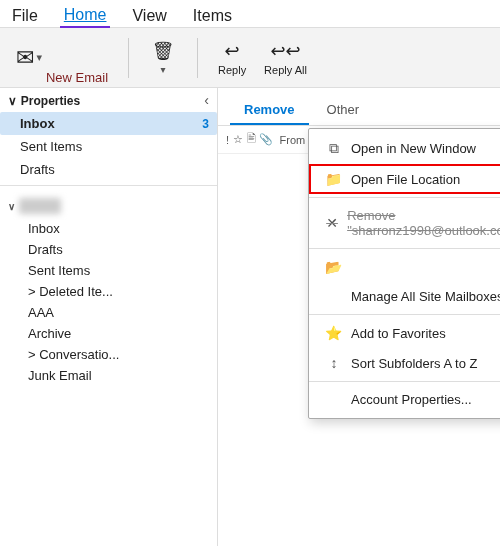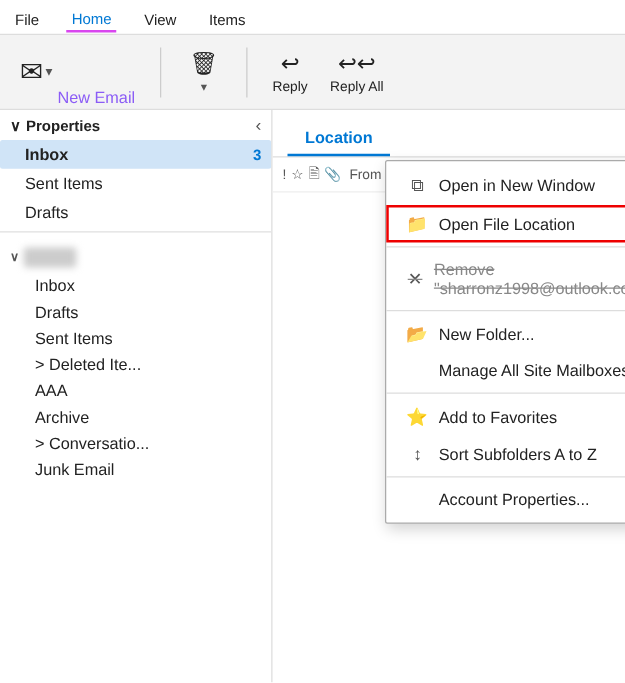--- a/index.html
+++ b/index.html
@@ -17,28 +17,29 @@
     .menu-bar {
       background: #fff;
       border-bottom: 1px solid #ddd;
       padding: 4px 8px 0 8px;
       display: flex;
       align-items: center;
       gap: 18px;
       height: 28px;
     }
     .menu-item {
-      font-size: 12px;
+      font-size: 16px;
       color: #222;
       cursor: pointer;
       padding: 2px 4px;
     }
     .menu-item.active {
       color: #0078d4;
-      border-bottom: 2px solid #d946ef;
+      border-bottom: 2px solid #6d28d9;
+      text-decoration: underline;
     }
 
     
     .ribbon {
       background: #f3f3f3;
       border-bottom: 1px solid #ddd;
       padding: 6px 8px;
       display: flex;
       align-items: center;
       gap: 8px;
@@ -56,21 +57,21 @@
       height: 48px;
       gap: 2px;
     }
     .ribbon-btn .icon-area {
       display: flex;
       align-items: center;
       gap: 2px;
     }
     .ribbon-btn .lbl {
       font-size: 11px;
-      color: #8b5cf6;
+      color: #7f1d1d;
       margin-top: 40px;
     }
     .new-email-btn {
       flex-direction: row;
       min-width: 100px;
       gap: 4px;
       align-items: center;
       justify-content: flex-start;
     }
     .new-email-btn .icon-area {
@@ -381,21 +382,24 @@
       <div class="sub-item">
         <span>Junk Email</span>
       </div>
     </div>
   </div>
 
   <div class="content-area">
 
     <div class="tab-bar">
       <div class="tab active">
-        <span>Location</span>
+        <span>Remove</span>
+      </div>
+      <div class="tab">
+        <span>Other</span>
       </div>
     </div>
 
     <div class="col-headers">
       <div class="col-icons">
         <span>!</span>
         <span>☆</span>
         <span>🖹</span>
         <span>📎</span>
       </div>
@@ -418,21 +422,20 @@
           <span>Open File Location</span>
         </div>
         <hr class="ctx-separator">
         <div class="ctx-item strikethrough">
           <span class="ctx-icon">✕</span>
           <span>Remove "sharronz1998@outlook.com"</span>
         </div>
         <hr class="ctx-separator">
         <div class="ctx-item">
           <span class="ctx-icon">📂</span>
-          <span>New Folder...</span>
         </div>
         <div class="ctx-item">
           <span class="ctx-icon"></span>
           <span>Manage All Site Mailboxes...</span>
         </div>
         <hr class="ctx-separator">
         <div class="ctx-item">
           <span class="ctx-icon">⭐</span>
           <span>Add to Favorites</span>
         </div>

